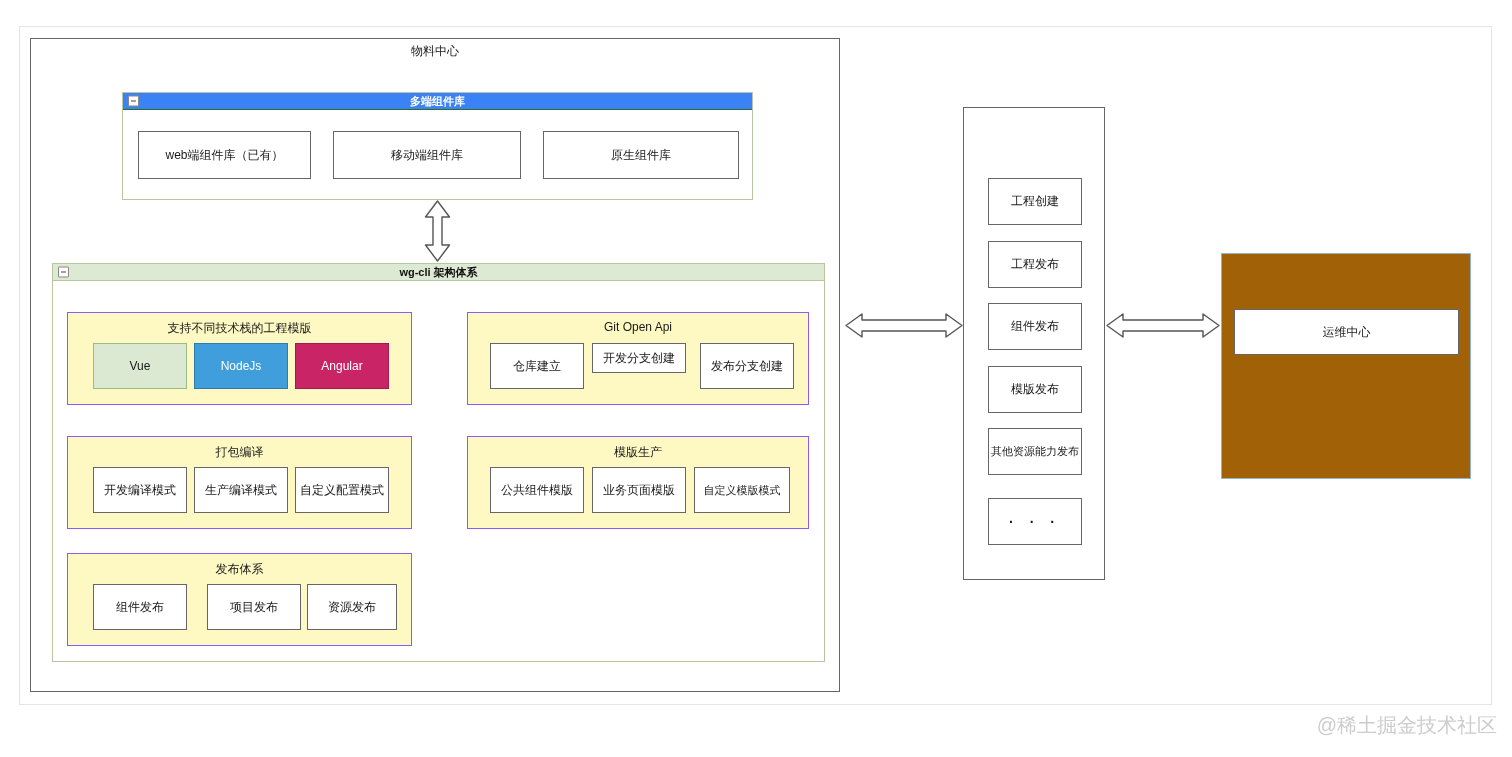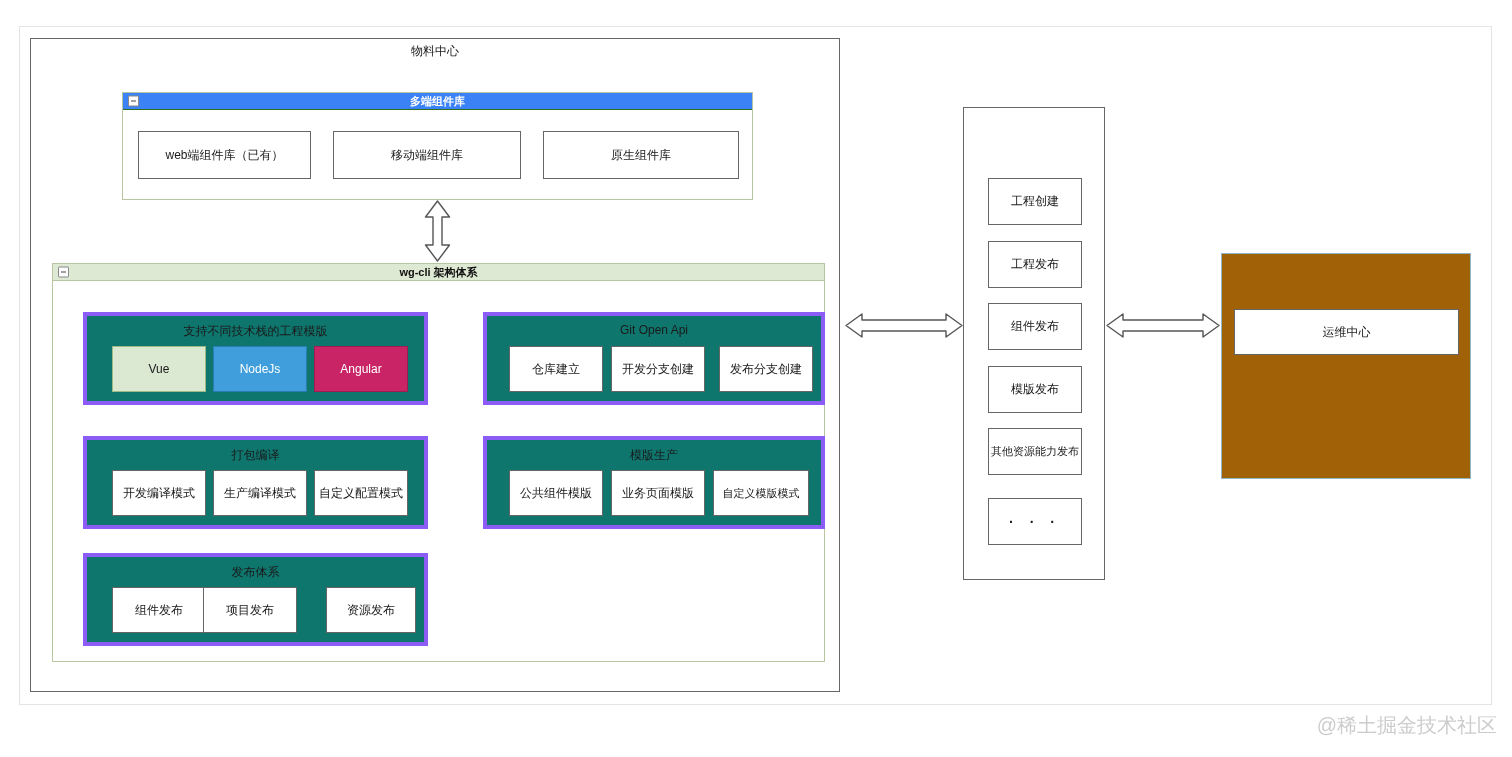--- a/index.html
+++ b/index.html
@@ -9,21 +9,21 @@
   .frame{border:1px solid #e4e4e4;}
   .outer-box{border:1px solid #666;background:#fff;}
   .outer-title{font-size:12px;text-align:center;padding-top:4px;}
   .group{border:1px solid #b7c6a0;background:#fff;}
   .group-header{position:relative;width:100%;text-align:center;font-weight:bold;font-size:11px;line-height:17px;box-sizing:border-box;}
   .group-header.dark{background:#3b82f6;color:#fff;border-bottom:1px solid #2e6c20;}
   .group-header.light{background:#dde9d2;color:#111;border-bottom:1px solid #b7c6a0;}
   .collapse{position:absolute;left:5px;top:50%;transform:translateY(-50%);width:9px;height:9px;background:linear-gradient(#444,#444) center/5px 1px no-repeat,#fdfdfd;border:1px solid #888;border-radius:1px;}
   .node{border:1px solid #666;background:#fff;display:flex;align-items:center;justify-content:center;font-size:12px;text-align:center;white-space:nowrap;}
   .node.sm11{font-size:11px;}
-  .section{border:4px solid #8b5cf6;background:#0f766e;margin-left:16px;}
+  .section{border:1px solid #8b5cf6;background:#fef9c3;}
   .section-title{text-align:center;font-size:12px;padding-top:7px;}
   .tech{border:1px solid #666;display:flex;align-items:center;justify-content:center;font-size:12px;}
   .tech.vue{background:#dbe8d2;border-color:#9cb986;color:#1a1a1a;}
   .tech.react{background:#3f9edb;border-color:#2c7cb4;color:#fff;}
   .tech.angular{background:#c92566;border-color:#9e1d50;color:#fff;}
   .col-title{text-align:center;font-size:12px;line-height:16px;padding-top:7px;}
   .ops-box{background:#a16207;border:1px solid #8fb6c9;margin-top:41px;}
   .dots{letter-spacing:6px;font-size:14px;font-weight:bold;}
   .watermark{font-size:20px;color:#ccc;text-align:right;}
   svg.arrow{display:block;}
@@ -77,21 +77,21 @@
       <div class="abs tech angular" style="left:227px;top:30px;width:94px;height:46px;">
         <span>Angular</span>
       </div>
     </div>
 
     <div class="abs section" style="left:414px;top:48px;width:342px;height:93px;">
       <div class="section-title">Git Open Api</div>
       <div class="abs node" style="left:22px;top:30px;width:94px;height:46px;">
         <span>仓库建立</span>
       </div>
-      <div class="abs node" style="left:124px;top:30px;width:94px;height:46px;">
+      <div class="abs node" style="left:124px;top:30px;width:94px;height:30px;">
         <span>开发分支创建</span>
       </div>
       <div class="abs node" style="left:232px;top:30px;width:94px;height:46px;">
         <span>发布分支创建</span>
       </div>
     </div>
 
     <div class="abs section" style="left:14px;top:172px;width:345px;height:93px;">
       <div class="section-title">打包编译</div>
       <div class="abs node" style="left:25px;top:30px;width:94px;height:46px;">
@@ -116,21 +116,21 @@
       <div class="abs node sm11" style="left:226px;top:30px;width:96px;height:46px;">
         <span>自定义模版模式</span>
       </div>
     </div>
 
     <div class="abs section" style="left:14px;top:289px;width:345px;height:93px;">
       <div class="section-title">发布体系</div>
       <div class="abs node" style="left:25px;top:30px;width:94px;height:46px;">
         <span>组件发布</span>
       </div>
-      <div class="abs node" style="left:116px;top:30px;width:94px;height:46px;">
+      <div class="abs node" style="left:139px;top:30px;width:94px;height:46px;">
         <span>项目发布</span>
       </div>
       <div class="abs node" style="left:239px;top:30px;width:90px;height:46px;">
         <span>资源发布</span>
       </div>
     </div>
   </div>
 
   <svg class="abs arrow" style="left:845px;top:312px;" width="118" height="27" viewBox="0 0 118 27">
     <polygon points="1,13.5 17,2 17,8 101,8 101,2 117,13.5 101,25 101,19 17,19 17,25"></polygon>

